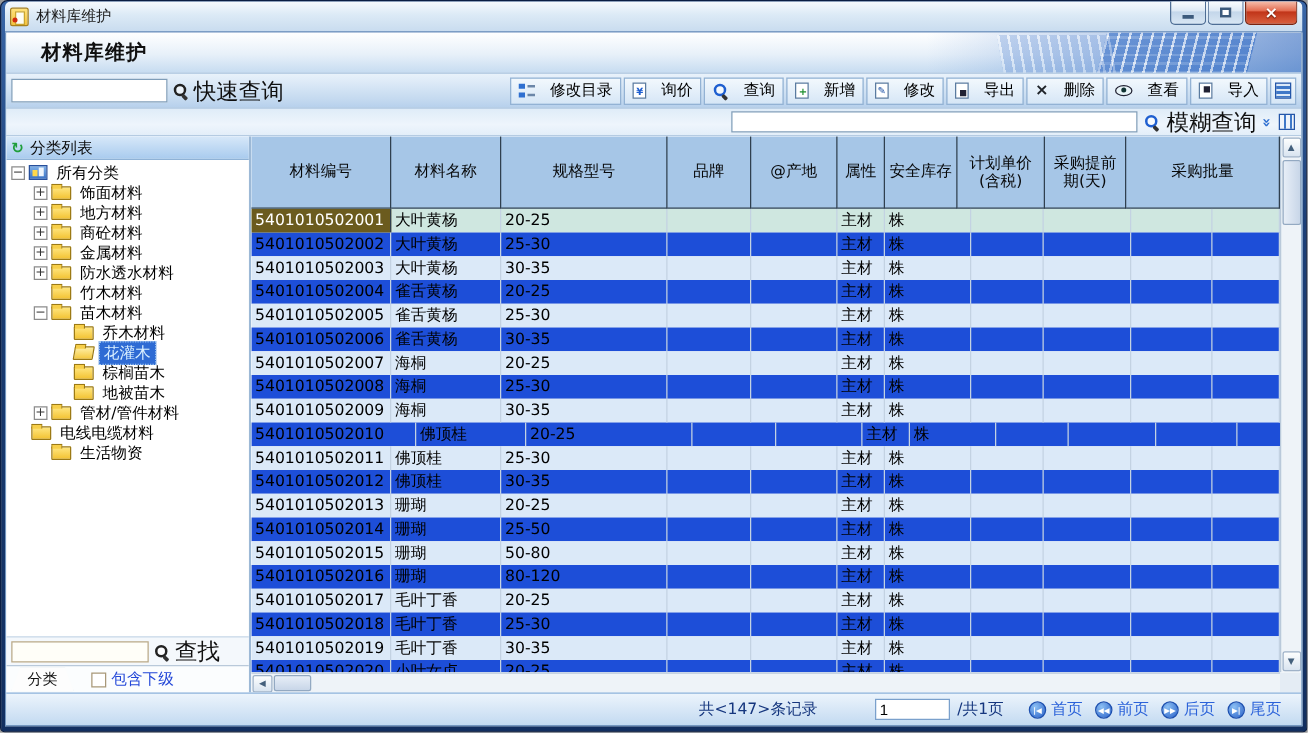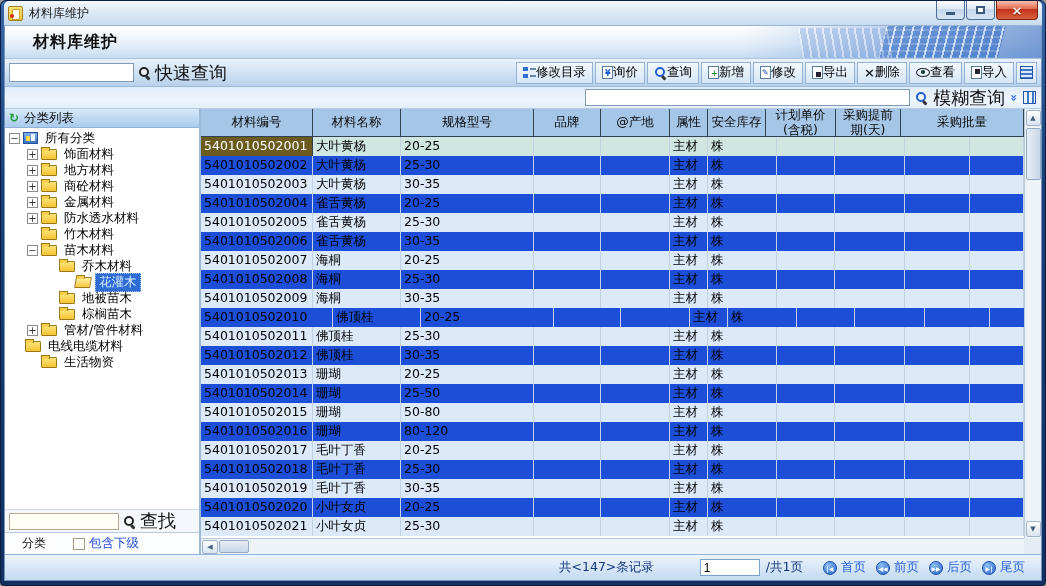--- a/index.html
+++ b/index.html
@@ -43,21 +43,21 @@
     background:repeating-linear-gradient(90deg,rgba(255,255,255,.55) 0 2px,rgba(60,115,200,.5) 2px 9px),
                repeating-linear-gradient(rgba(255,255,255,.25) 0 2px,rgba(70,120,200,.35) 2px 7px);}
   .buildings::after{content:"";position:absolute;right:150px;top:2px;width:90px;height:40px;transform:skewX(10deg);opacity:.7;
     background:repeating-linear-gradient(90deg,rgba(255,255,255,.5) 0 2px,rgba(110,150,215,.45) 2px 8px);}
   
   .toolbar1{height:28px;display:flex;align-items:center;padding:0 4px;gap:4px;
     background:linear-gradient(#e9f2fb,#c2d8ef 80%,#b7d0ec);border-bottom:1px solid #9dbbda;}
   .quick-input{width:125px;height:19px;border:1px solid #7f9db9;background:#fff;font-size:12px;padding:0 3px;}
   .lbl{font-size:18px;color:#101010;white-space:nowrap;}
   .tb-right{margin-left:auto;display:flex;align-items:center;gap:2px;}
-  .tbtn{display:flex;align-items:center;gap:0;height:22px;padding:0 6px;cursor:default;
+  .tbtn{display:flex;align-items:center;gap:12px;height:22px;padding:0 6px;cursor:default;
     border:1px solid #93b2d4;background:linear-gradient(#f2f8fd,#d6e6f6);font-size:12.5px;color:#000;}
   .toolbar2{height:22px;display:flex;align-items:center;justify-content:flex-end;gap:5px;padding:0 5px;
     background:linear-gradient(#dfecf8,#eef5fc 60%,#e3eef9);border-bottom:1px solid #b5cbe2;}
   .fuzzy-input{width:325px;height:17px;border:1px solid #7f9db9;background:#fff;font-size:12px;padding:0 3px;}
   .chevron{display:inline-block;color:#2f6fd0;font-weight:bold;font-size:12px;transform:rotate(90deg);}
   
   .mag{position:relative;width:13px;height:13px;display:inline-block;flex:0 0 auto;}
   .mag::before{content:"";position:absolute;left:1px;top:1px;width:6px;height:6px;border:2px solid #1f5fd0;border-radius:50%;background:rgba(255,255,255,.6);}
   .mag::after{content:"";position:absolute;left:9px;top:9px;width:5px;height:3px;background:#333;transform:rotate(45deg);transform-origin:left top;border-radius:1px;}
   .mag.dark::before{border-color:#222;}
@@ -100,21 +100,21 @@
   .find-input{width:110px;height:17px;border:1px solid #b8a888;background:#fffef8;font-size:12px;padding:0 3px;}
   .side-tabs{height:22px;display:flex;align-items:center;background:#fbfdfe;border-top:1px solid #b9c9da;padding-left:4px;gap:14px;}
   .cat-tab{min-width:50px;padding:1px 10px;font-size:12px;text-align:center;background:#fdfdfd;color:#111;
     clip-path:polygon(14% 0,86% 0,100% 100%,0 100%);filter:drop-shadow(0 0 1px #8a9ab0);}
   .chk{width:12px;height:12px;border:1px solid #a89878;background:#fff;display:inline-block;flex:0 0 auto;}
   .chk-label{font-size:12.5px;color:#2448d8;margin-left:4px;}
   
   .table-area{flex:1;display:flex;flex-direction:column;overflow:hidden;background:#fff;}
   .table-main{flex:1;display:flex;overflow:hidden;}
   .grid{flex:1;overflow:hidden;display:flex;flex-direction:column;}
-  .ghead{display:flex;height:28px;background:var(--head-bg,#a6c6e7);flex:0 0 auto;}
+  .ghead{display:flex;height:58px;background:var(--head-bg,#a6c6e7);flex:0 0 auto;}
   .th{border-right:1px solid #30404f;border-bottom:1px solid #30404f;display:flex;align-items:center;justify-content:center;
     text-align:center;font-size:12.5px;color:#08090a;padding:0 2px;line-height:1.15;flex:0 0 auto;}
   .gbody{flex:1;overflow:hidden;}
   .tr{display:flex;height:19px;background:#1d4ed8;}
   .tr.alt{background:var(--stripe,#dbe9f8);}
   .tr.selrow{background:var(--selrow,#cfe7e0);}
   .td{border-right:1px solid #c3d2e2;font-size:12.5px;color:#000;padding:1px 3px 0 3px;white-space:nowrap;overflow:hidden;flex:0 0 auto;}
   .tr.selrow .td.idcell{background:var(--selcell,#6b5b1e);color:#fff;border-right-color:#30404f;}
   
   .vscroll{width:17px;background:#eef3f8;border-left:1px solid #b9c9da;display:flex;flex-direction:column;align-items:center;}
@@ -273,34 +273,34 @@
             <div class="tree-row" style="padding-left: 22px;">
               <span class="expander">−</span>
               <span class="folder"></span>
               <span class="tree-label">苗木材料</span>
             </div>
             <div class="tree-row" style="padding-left: 40px;">
               <span class="exp-space"></span>
               <span class="folder"></span>
               <span class="tree-label">乔木材料</span>
             </div>
-            <div class="tree-row selected" style="padding-left: 56px;">
+            <div class="tree-row selected" style="padding-left: 40px;">
               <span class="exp-space"></span>
               <span class="folder open"></span>
               <span class="tree-label">花灌木</span>
             </div>
             <div class="tree-row" style="padding-left: 40px;">
               <span class="exp-space"></span>
               <span class="folder"></span>
-              <span class="tree-label">地被苗木</span>
+              <span class="tree-label">棕榈苗木</span>
             </div>
             <div class="tree-row" style="padding-left: 40px;">
               <span class="exp-space"></span>
               <span class="folder"></span>
-              <span class="tree-label">棕榈苗木</span>
+              <span class="tree-label">地被苗木</span>
             </div>
             <div class="tree-row" style="padding-left: 22px;">
               <span class="expander">+</span>
               <span class="folder"></span>
               <span class="tree-label">管材/管件材料</span>
             </div>
             <div class="tree-row" style="padding-left: 6px;">
               <span class="exp-space"></span>
               <span class="folder"></span>
               <span class="tree-label">电线电缆材料</span>

